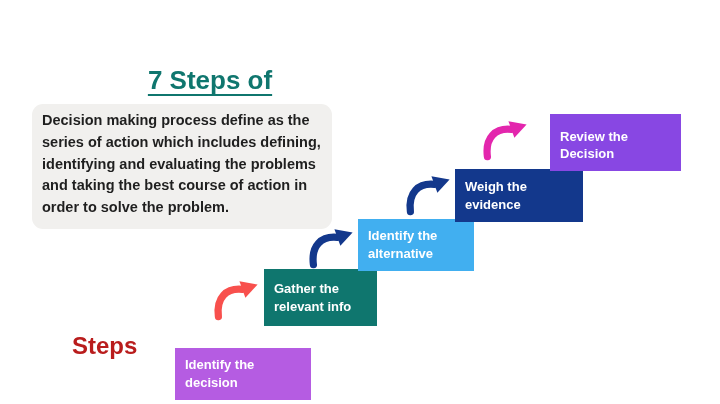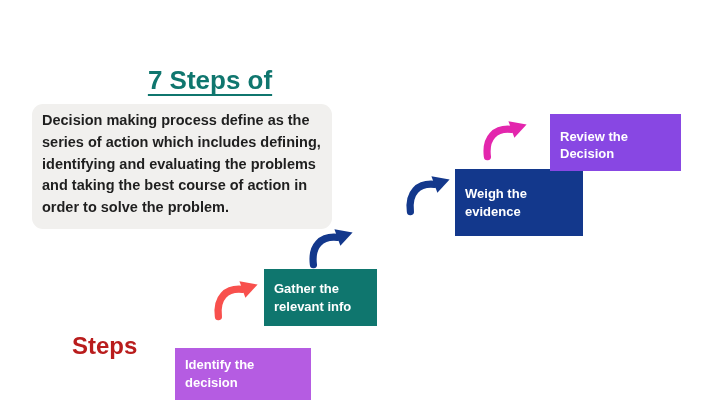--- a/index.html
+++ b/index.html
@@ -59,21 +59,21 @@
     font-size: 13px;
     line-height: 1.35;
     padding: 8px 10px;
     box-sizing: border-box;
     display: flex;
     align-items: center;
   }
   .step-1 { left: 175px; top: 324px; width: 136px; height: 52px; }
   .step-2 { left: 264px; top: 269px; width: 113px; height: 57px; }
   .step-3 { left: 358px; top: 219px; width: 116px; height: 52px; }
-  .step-4 { left: 455px; top: 169px; width: 128px; height: 67px; }
+  .step-4 { left: 455px; top: 169px; width: 128px; height: 53px; }
   .step-5 { left: 550px; top: 114px; width: 131px; height: 57px; }
   .arrow {
     position: absolute;
     width: 48px;
     height: 44px;
   }
   .arrow-1 { left: 212px; top: 277px; }
   .arrow-2 { left: 307px; top: 225px; }
   .arrow-3 { left: 404px; top: 172px; }
   .arrow-4 { left: 481px; top: 117px; }
@@ -90,20 +90,23 @@
   <div class="description" style="background: rgb(241, 240, 238); border-radius: 11px;">Decision making process define as the series of action which includes defining, identifying and evaluating the problems and taking the best course of action in order to solve the problem.</div>
 
   <div class="steps-label">Steps</div>
 
   <div class="step-box step-1" style="background: rgb(181, 92, 226); margin-top: 24px;">
     <span>Identify the decision</span>
   </div>
   <div class="step-box step-2" style="background: #0f766e;">
     <span>Gather the relevant info</span>
   </div>
+  <div class="step-box step-3" style="background: rgb(65, 175, 240);">
+    <span>Identify the alternative</span>
+  </div>
   <div class="step-box step-4" style="background: rgb(19, 56, 140);">
     <span>Weigh the evidence</span>
   </div>
   <div class="step-box step-5" style="background: rgb(136, 71, 227); align-items: flex-end;">
     <span>Review the Decision</span>
   </div>
 
   <svg class="arrow arrow-1" viewBox="0 0 60 52">
     <path class="curve" d="M8,48 C5,24 18,12 38,14" fill="none" stroke-width="9" stroke-linecap="round" stroke="#f8504d"></path>
     <path class="head" d="M34.3,3.7 L41.7,24.3 L57,8 Z" fill="#f8504d"></path>

